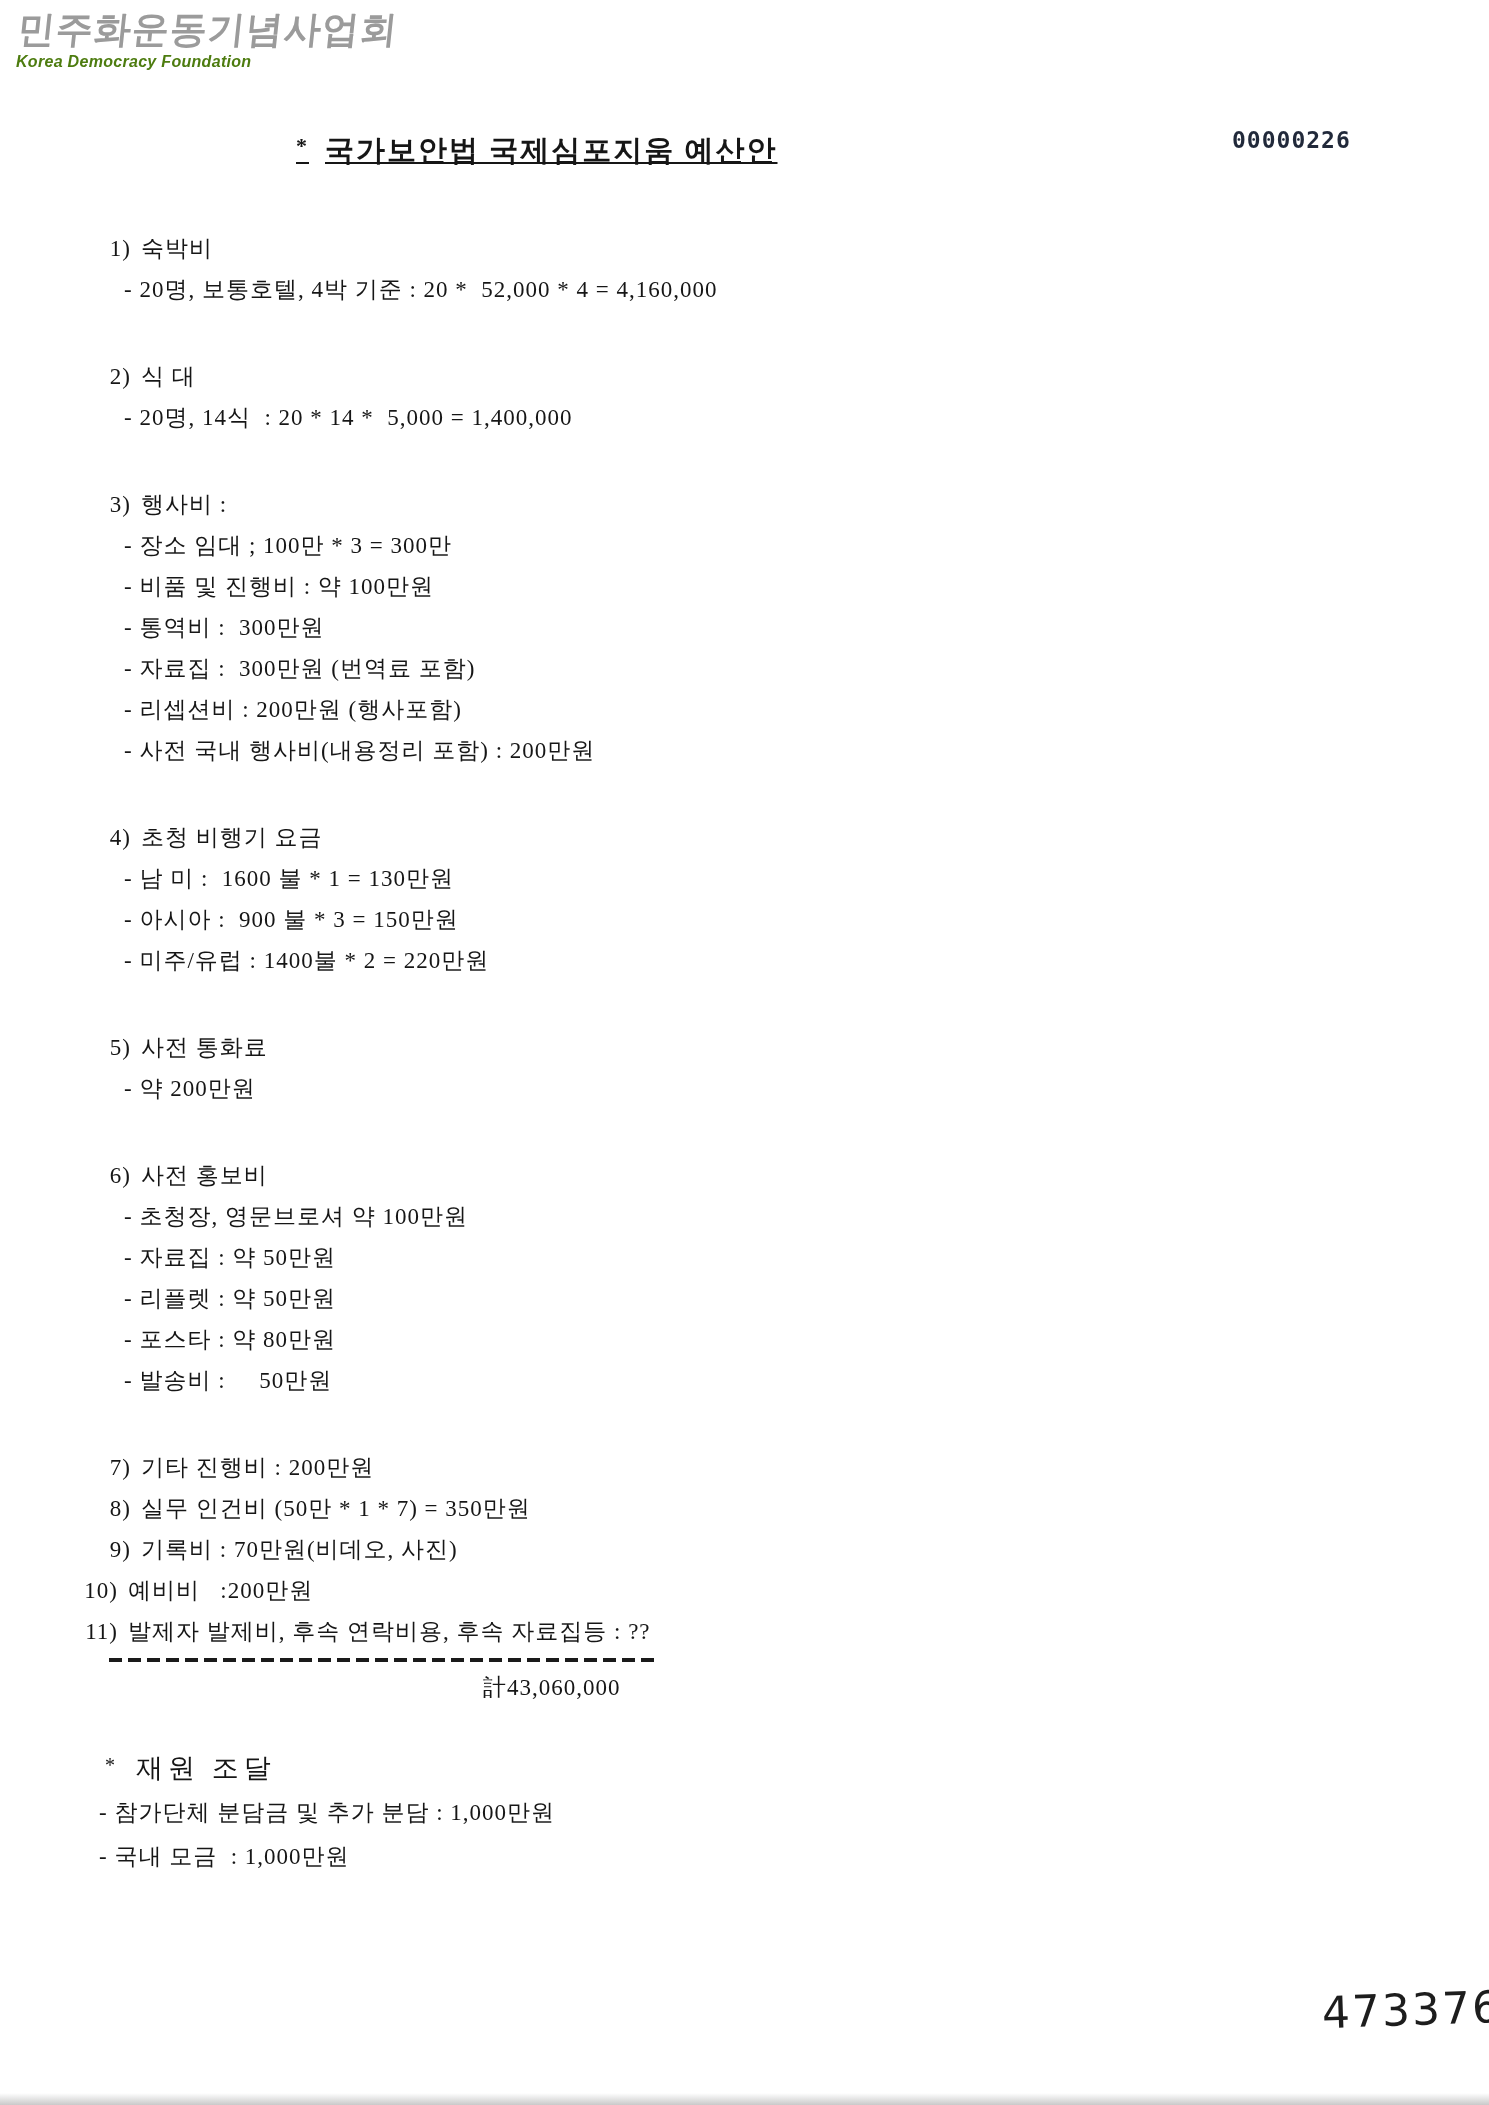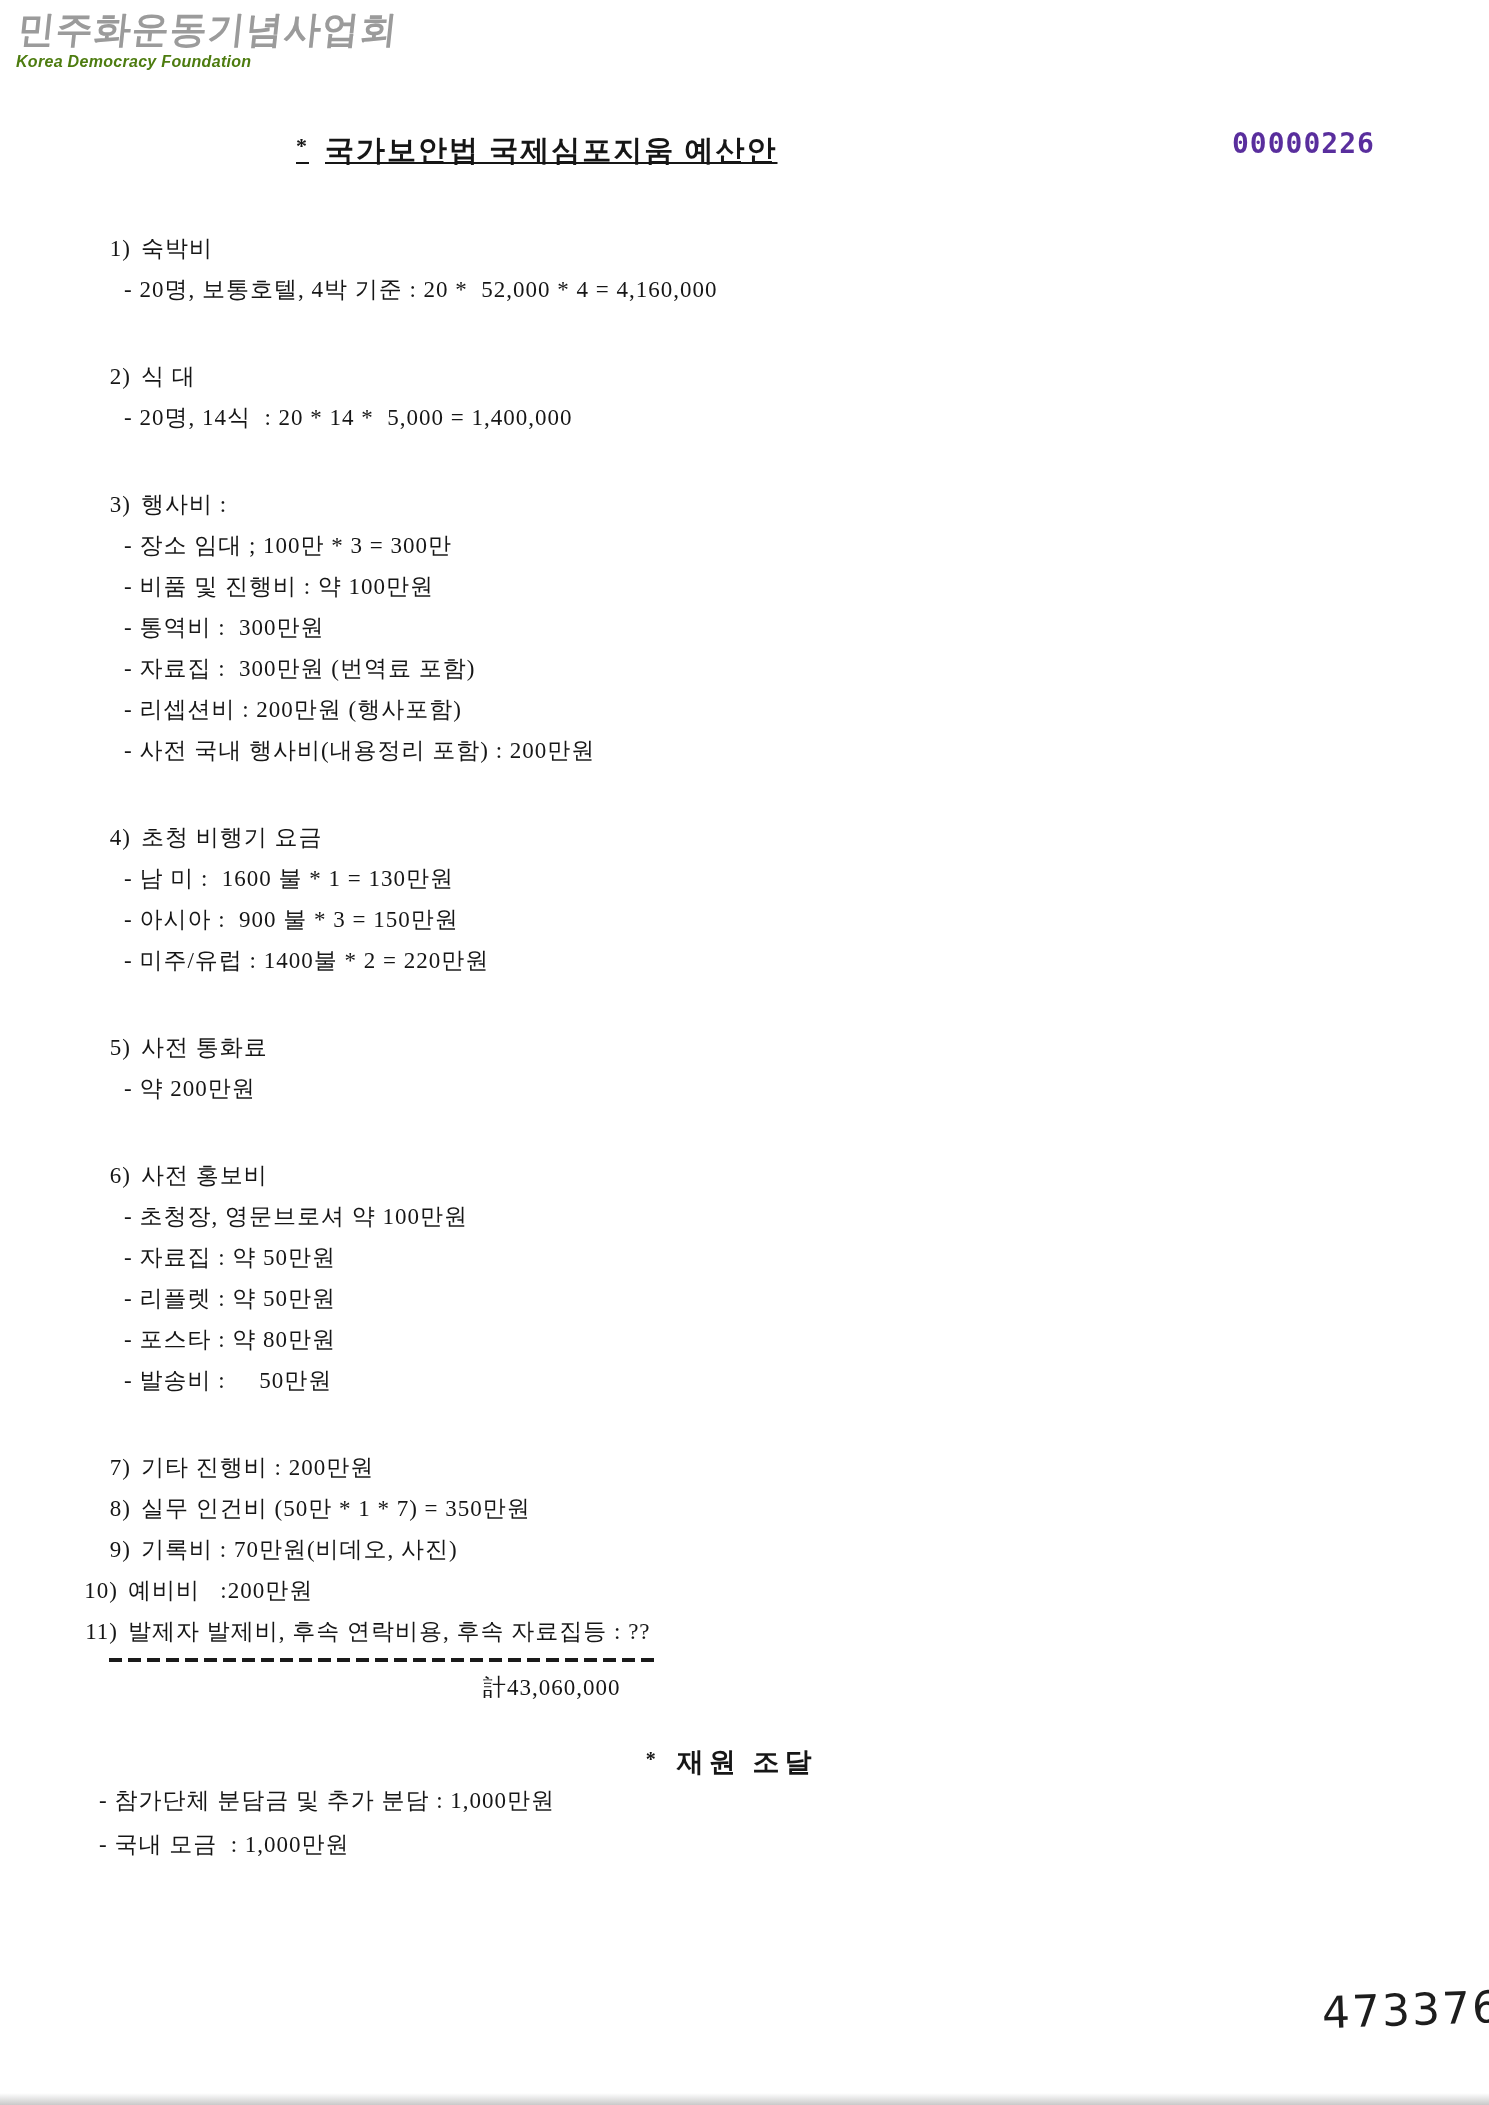--- a/index.html
+++ b/index.html
@@ -31,41 +31,41 @@
   .title {
     position:absolute; left:296px; top:124px;
     font-size:29px; font-weight:bold; letter-spacing:2px;
     line-height:44px; white-space:pre;text-decoration:underline;
   }
   .title-star { font-size:22px; vertical-align:7px; margin-right:16px; font-weight:bold; }
   
   .stamp {
     position:absolute; left:1232px; top:127px;
     font-family:"DejaVu Sans Mono","Liberation Mono",monospace;
-    font-size:28px; font-weight:bold; color:#4c1d95;
+    font-size:23px; font-weight:bold; color:#0f172a;
     letter-spacing:1px; filter:blur(0.7px); opacity:0.92;
   }
   
   .docbody { position:absolute; left:97px; top:228px; width:1260px; font-size:23px; }
   .line { line-height:41px; white-space:pre; letter-spacing:1px; }
   .numline { display:flex; }
   .num { flex:none; width:34px; text-align:right; }
   .line-text { margin-left:10px; }
   .item { padding-left:27px; }
   .section { margin-bottom:46px; }
   
   .divider {
     width:548px; height:4px; margin:6px 0 0 12px;
     background:repeating-linear-gradient(90deg,#1a1a1a 0 13px,transparent 13px 19px);
   }
   .total-line { padding-left:386px; line-height:40px; margin-top:6px; letter-spacing:1px; white-space:pre; }
   .total-amount { }
   
   .funding { margin-top:34px; }
-  .funding-heading { font-size:27px; font-weight:bold; letter-spacing:5px; line-height:34px; padding-left:8px; white-space:pre;text-align:center; }
+  .funding-heading { font-size:27px; font-weight:normal; letter-spacing:5px; line-height:46px; padding-left:8px; white-space:pre; }
   .funding-star { font-size:20px; vertical-align:5px; margin-right:16px; }
   .funding-item { line-height:44px; padding-left:2px; letter-spacing:1px; white-space:pre; }
   
   .handwritten {
     position:absolute; left:1322px; top:1984px;
     font-family:"DejaVu Sans","Liberation Sans",sans-serif;
     font-size:44px; color:#1d1d1d; letter-spacing:2px;
     transform:rotate(-2deg);
   }
   .bottom-strip {

